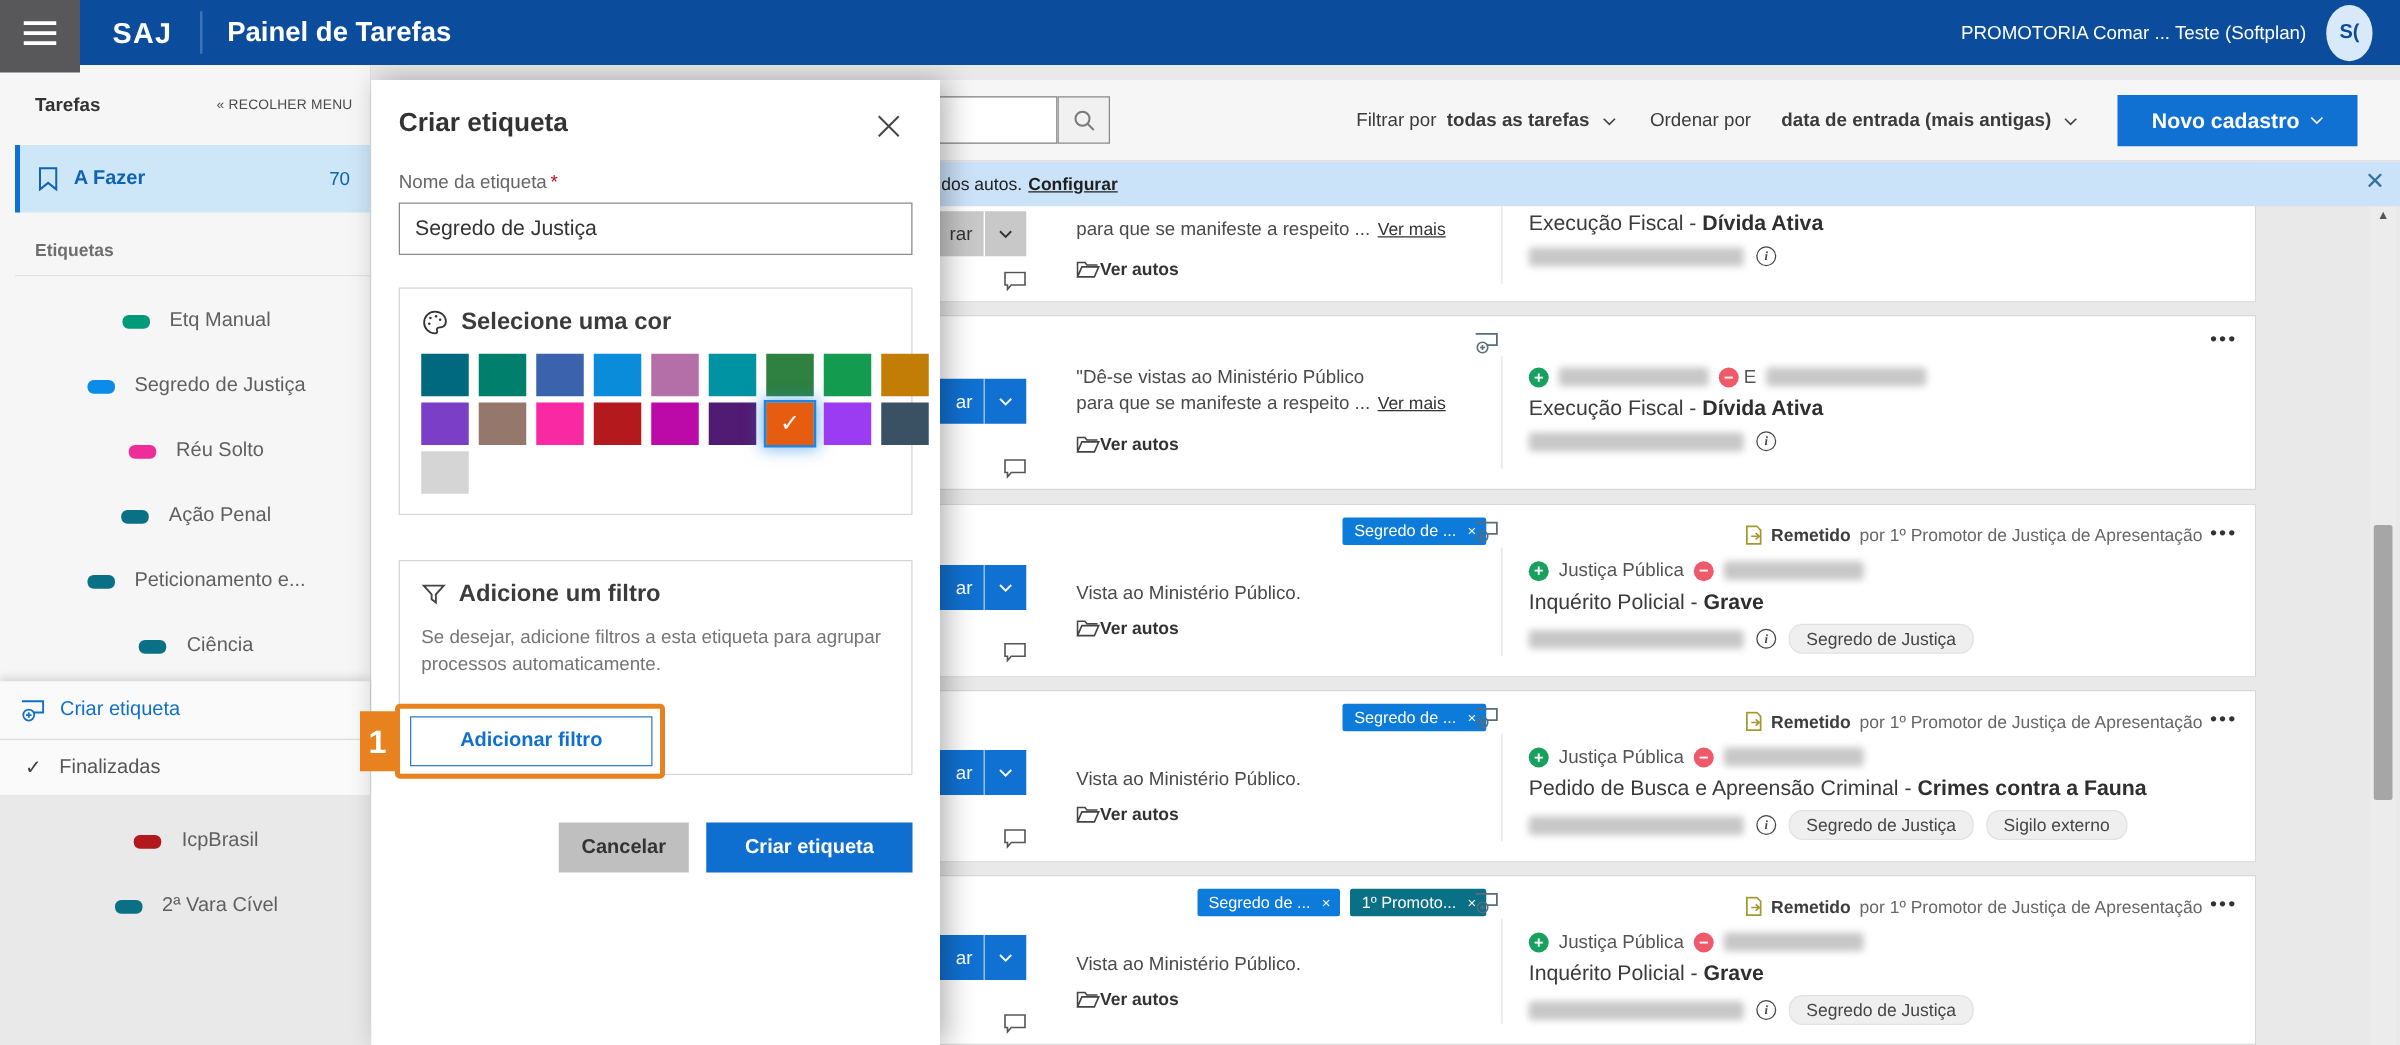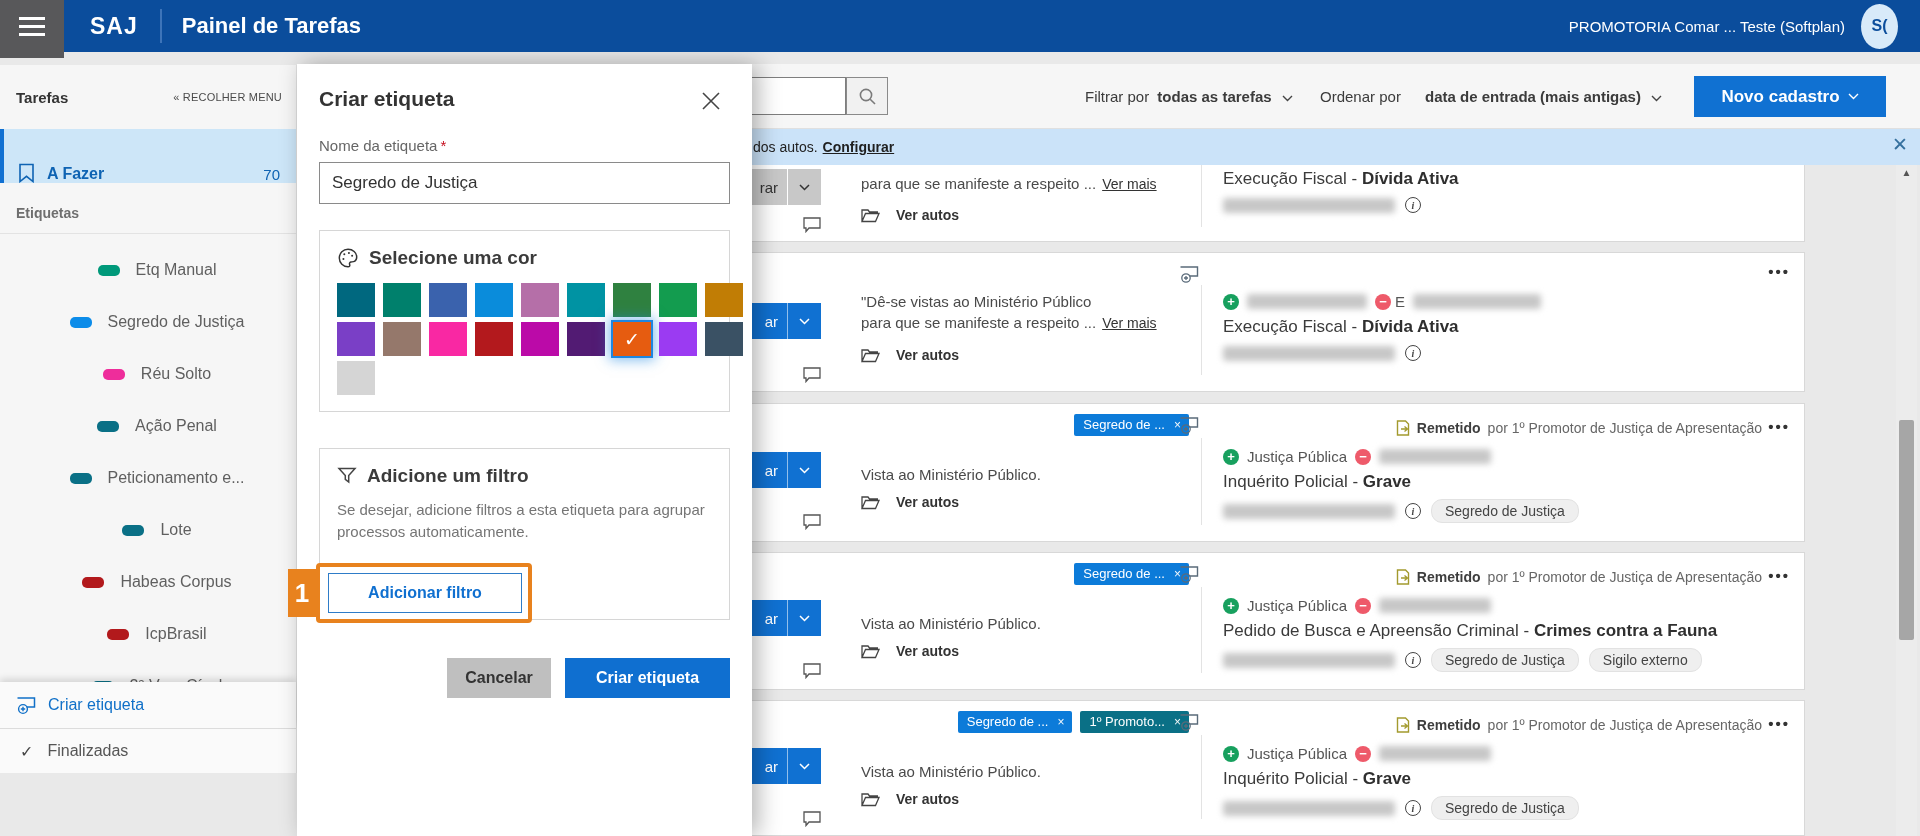--- a/index.html
+++ b/index.html
@@ -12,25 +12,25 @@
   .burger { width:64px; height:64px; background:#58585A; display:flex; flex-direction:column; justify-content:center; align-items:center; gap:5px; cursor:pointer; }
   .burger i { display:block; width:26px; height:3px; background:#fff; }
   .brand { color:#fff; font-size:23px; font-weight:bold; margin-left:26px; letter-spacing:1px; }
   .brand-sep { width:2px; height:34px; background:#3D74B9; margin:0 20px 0 22px; }
   .apptitle { color:#fff; font-size:22px; font-weight:bold; }
   .nav-right { margin-left:auto; display:flex; align-items:center; gap:16px; padding-right:22px; }
   .account { color:#fff; font-size:15px; }
   .avatar { width:37px; height:45px; border-radius:50%; background:#D8EAF9; color:#0B4D9C; font-weight:bold; font-size:16px; display:flex; align-items:center; justify-content:center; }
 
   
-  .sidebar { position:absolute; left:0; top:65px; width:297px; height:708px; background:#F6F6F6; border-right:1px solid #E2E2E2; z-index:10; }
+  .sidebar { position:absolute; left:0; top:52px; width:297px; height:584px; background:#F6F6F6; border-right:1px solid #E2E2E2; z-index:10;padding-left:12px; }
   .side-head { height:64px; display:flex; align-items:center; padding:0 14px 0 16px; }
   .side-head .sec { font-size:15px; font-weight:bold; color:#333; }
   .collapse { margin-left:auto; font-size:11px; color:#4A4A4A; letter-spacing:.2px; cursor:pointer; }
-  .todo-row { height:54px; background:#CDE6F8; border-left:4px solid #1070D2; display:flex; align-items:flex-end; padding:0 16px 0 14px; cursor:pointer; }
+  .todo-row { height:54px; background:#CDE6F8; border-left:4px solid #1070D2; display:flex; align-items:center; padding:0 16px 0 14px; cursor:pointer; }
   .todo-row .lbl { color:#0E63B3; font-weight:bold; font-size:16px; margin-left:12px; }
   .todo-row .cnt { margin-left:auto; color:#0E63B3; font-size:15px; }
   .etq-head { margin-top:12px; padding:10px 16px 12px; border-bottom:1px solid #E3E3E3; font-size:14px; font-weight:bold; color:#6E6E6E; }
   .label-list { position:absolute; left:0; top:179px; width:100%; }
   .label-item { height:52px; display:flex; align-items:center; padding-left:18px; cursor:pointer;justify-content:center; }
   .pill { width:22px; height:11px; border-radius:5px; flex:0 0 auto; }
   .label-item span.txt { margin-left:16px; font-size:16px; color:#5F5F5F; white-space:nowrap; }
   .side-bottom { position:absolute; left:0; bottom:0; width:100%; z-index:5; }
   .create-row { height:46px; background:#FAFAFA; box-shadow:0 -3px 7px rgba(0,0,0,.14); display:flex; align-items:center; padding-left:16px; cursor:pointer; }
   .create-row .txt { margin-left:12px; color:#1070C8; font-size:16px; }
@@ -59,21 +59,21 @@
   .splitbtn .main { width:92px; display:flex; align-items:center; justify-content:flex-end; padding-right:9px; font-size:15px; }
   .splitbtn .chevseg { width:34px; display:flex; align-items:center; justify-content:center; }
   .splitbtn.blue .main { background:#1071D2; color:#fff; }
   .splitbtn.blue .chevseg { background:#1071D2; color:#fff; border-left:1px solid rgba(255,255,255,.55); }
   .splitbtn.gray .main { background:#C8C8C8; color:#333; }
   .splitbtn.gray .chevseg { background:#C8C8C8; color:#333; border-left:1px solid #fff; }
   .comment { position:absolute; left:62px; }
   .cdivider { position:absolute; left:460px; border-left:1px solid #E3E3E3; }
   .clines { position:absolute; left:120px; font-size:15px; color:#4A4A4A; line-height:21px; white-space:nowrap; }
   .vermais { text-decoration:underline; color:#333; font-size:14px; margin-left:6px; cursor:pointer; }
-  .verautos { position:absolute; left:120px; display:flex; align-items:flex-end; gap:16px; font-size:14px; font-weight:bold; color:#333; cursor:pointer; }
+  .verautos { position:absolute; left:120px; display:flex; align-items:flex-end; gap:0; font-size:14px; font-weight:bold; color:#333; cursor:pointer; }
   .tagrow { position:absolute; left:0; width:448px; display:flex; justify-content:flex-end; align-items:center; gap:8px; }
   .tagchip { display:inline-flex; align-items:center; gap:9px; color:#fff; font-size:13px; padding:3px 8px 4px 9px; border-radius:2px; cursor:pointer; white-space:nowrap; }
   .tagchip .x { font-size:12px; opacity:.95; cursor:pointer; }
   .kebab { position:absolute; right:14px; font-size:15px; font-weight:bold; color:#333; letter-spacing:2px; cursor:pointer; }
   .remrow { position:absolute; right:42px; display:flex; align-items:center; gap:7px; font-size:14px; color:#666; white-space:nowrap; }
   .remrow b { color:#3E3E3E; }
   .partrow { position:absolute; left:482px; display:flex; align-items:center; gap:8px; font-size:15px; color:#555; }
   .pm { width:16px; height:16px; border-radius:50%; color:#fff; font-size:13px; font-weight:bold; display:flex; align-items:center; justify-content:center; line-height:1; }
   .pm.plus { background:#17A05E; }
   .pm.minus { background:#EE5A6A; }
@@ -163,20 +163,24 @@
         <div class="label-item">
           <span class="pill" style="background: rgb(10, 112, 134);"></span>
           <span class="txt">Ação Penal</span>
         </div>
         <div class="label-item">
           <span class="pill" style="background: rgb(10, 112, 134);"></span>
           <span class="txt">Peticionamento e...</span>
         </div>
         <div class="label-item">
           <span class="pill" style="background: rgb(10, 112, 134);"></span>
+          <span class="txt">Ciência</span>
+        </div>
+        <div class="label-item">
+          <span class="pill" style="background: rgb(10, 112, 134);"></span>
           <span class="txt">Lote</span>
         </div>
         <div class="label-item">
           <span class="pill" style="background: rgb(178, 25, 28);"></span>
           <span class="txt">Habeas Corpus</span>
         </div>
         <div class="label-item">
           <span class="pill" style="background: rgb(178, 25, 28);"></span>
           <span class="txt">IcpBrasil</span>
         </div>

